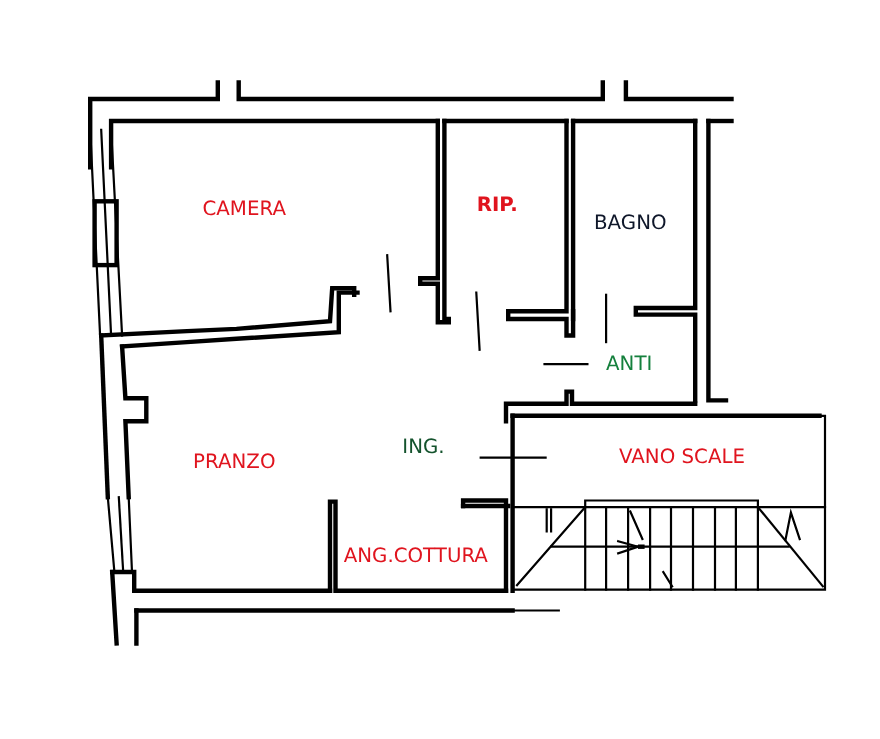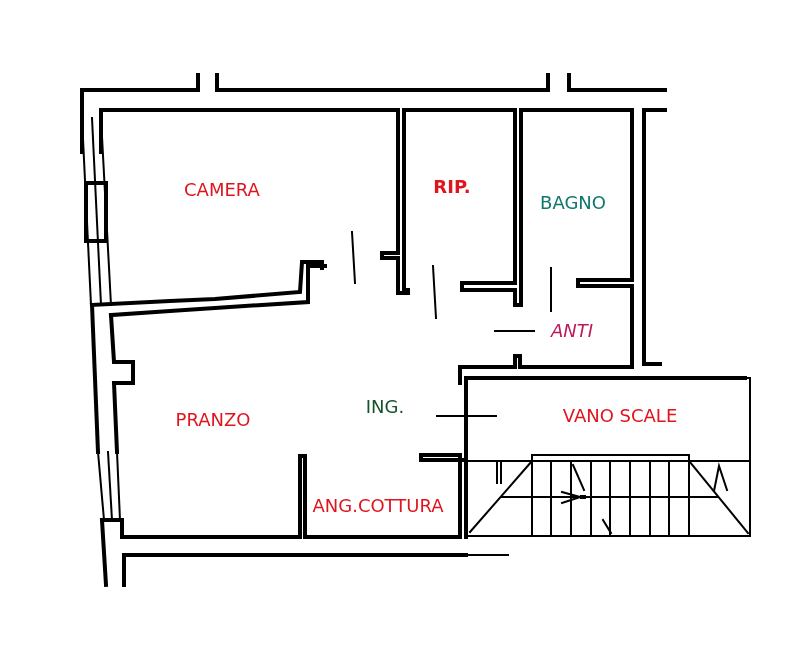--- a/index.html
+++ b/index.html
@@ -126,19 +126,19 @@
         <line x1="562" y1="503" x2="580" y2="497"></line>
         <line x1="603" y1="520" x2="611" y2="533"></line>
         <polyline points="714,491 719,466 727,490"></polyline>
       </g>
       <rect x="580" y="495" width="6" height="4" fill="#000" stroke="none"></rect>
     </g>
   </svg>
 
   <div class="label" style="left:222px; top:190px; color:#e0141e;">CAMERA</div>
   <div class="label" style="left:452px; top:187px; color:#e0141e;font-weight:bold;">RIP.</div>
-  <div class="label" style="left:573px; top:203px; color:#0f766e;">BAGNO</div>
-  <div class="label" style="left:572px; top:331px; color:#be185d;font-style:italic;">ANTI</div>
+  <div class="label" style="left:573px; top:203px; color:#0f172a;">BAGNO</div>
+  <div class="label" style="left:572px; top:331px; color:#15803d;">ANTI</div>
   <div class="label" style="left:213px; top:420px; color:#e0141e;">PRANZO</div>
   <div class="label" style="left:385px; top:407px; color:#14532d;">ING.</div>
   <div class="label" style="left:378px; top:506px; color:#e0141e;">ANG.COTTURA</div>
   <div class="label" style="left:620px; top:416px; color:#e0141e;">VANO SCALE</div>
 </div>
 
 </body></html>

